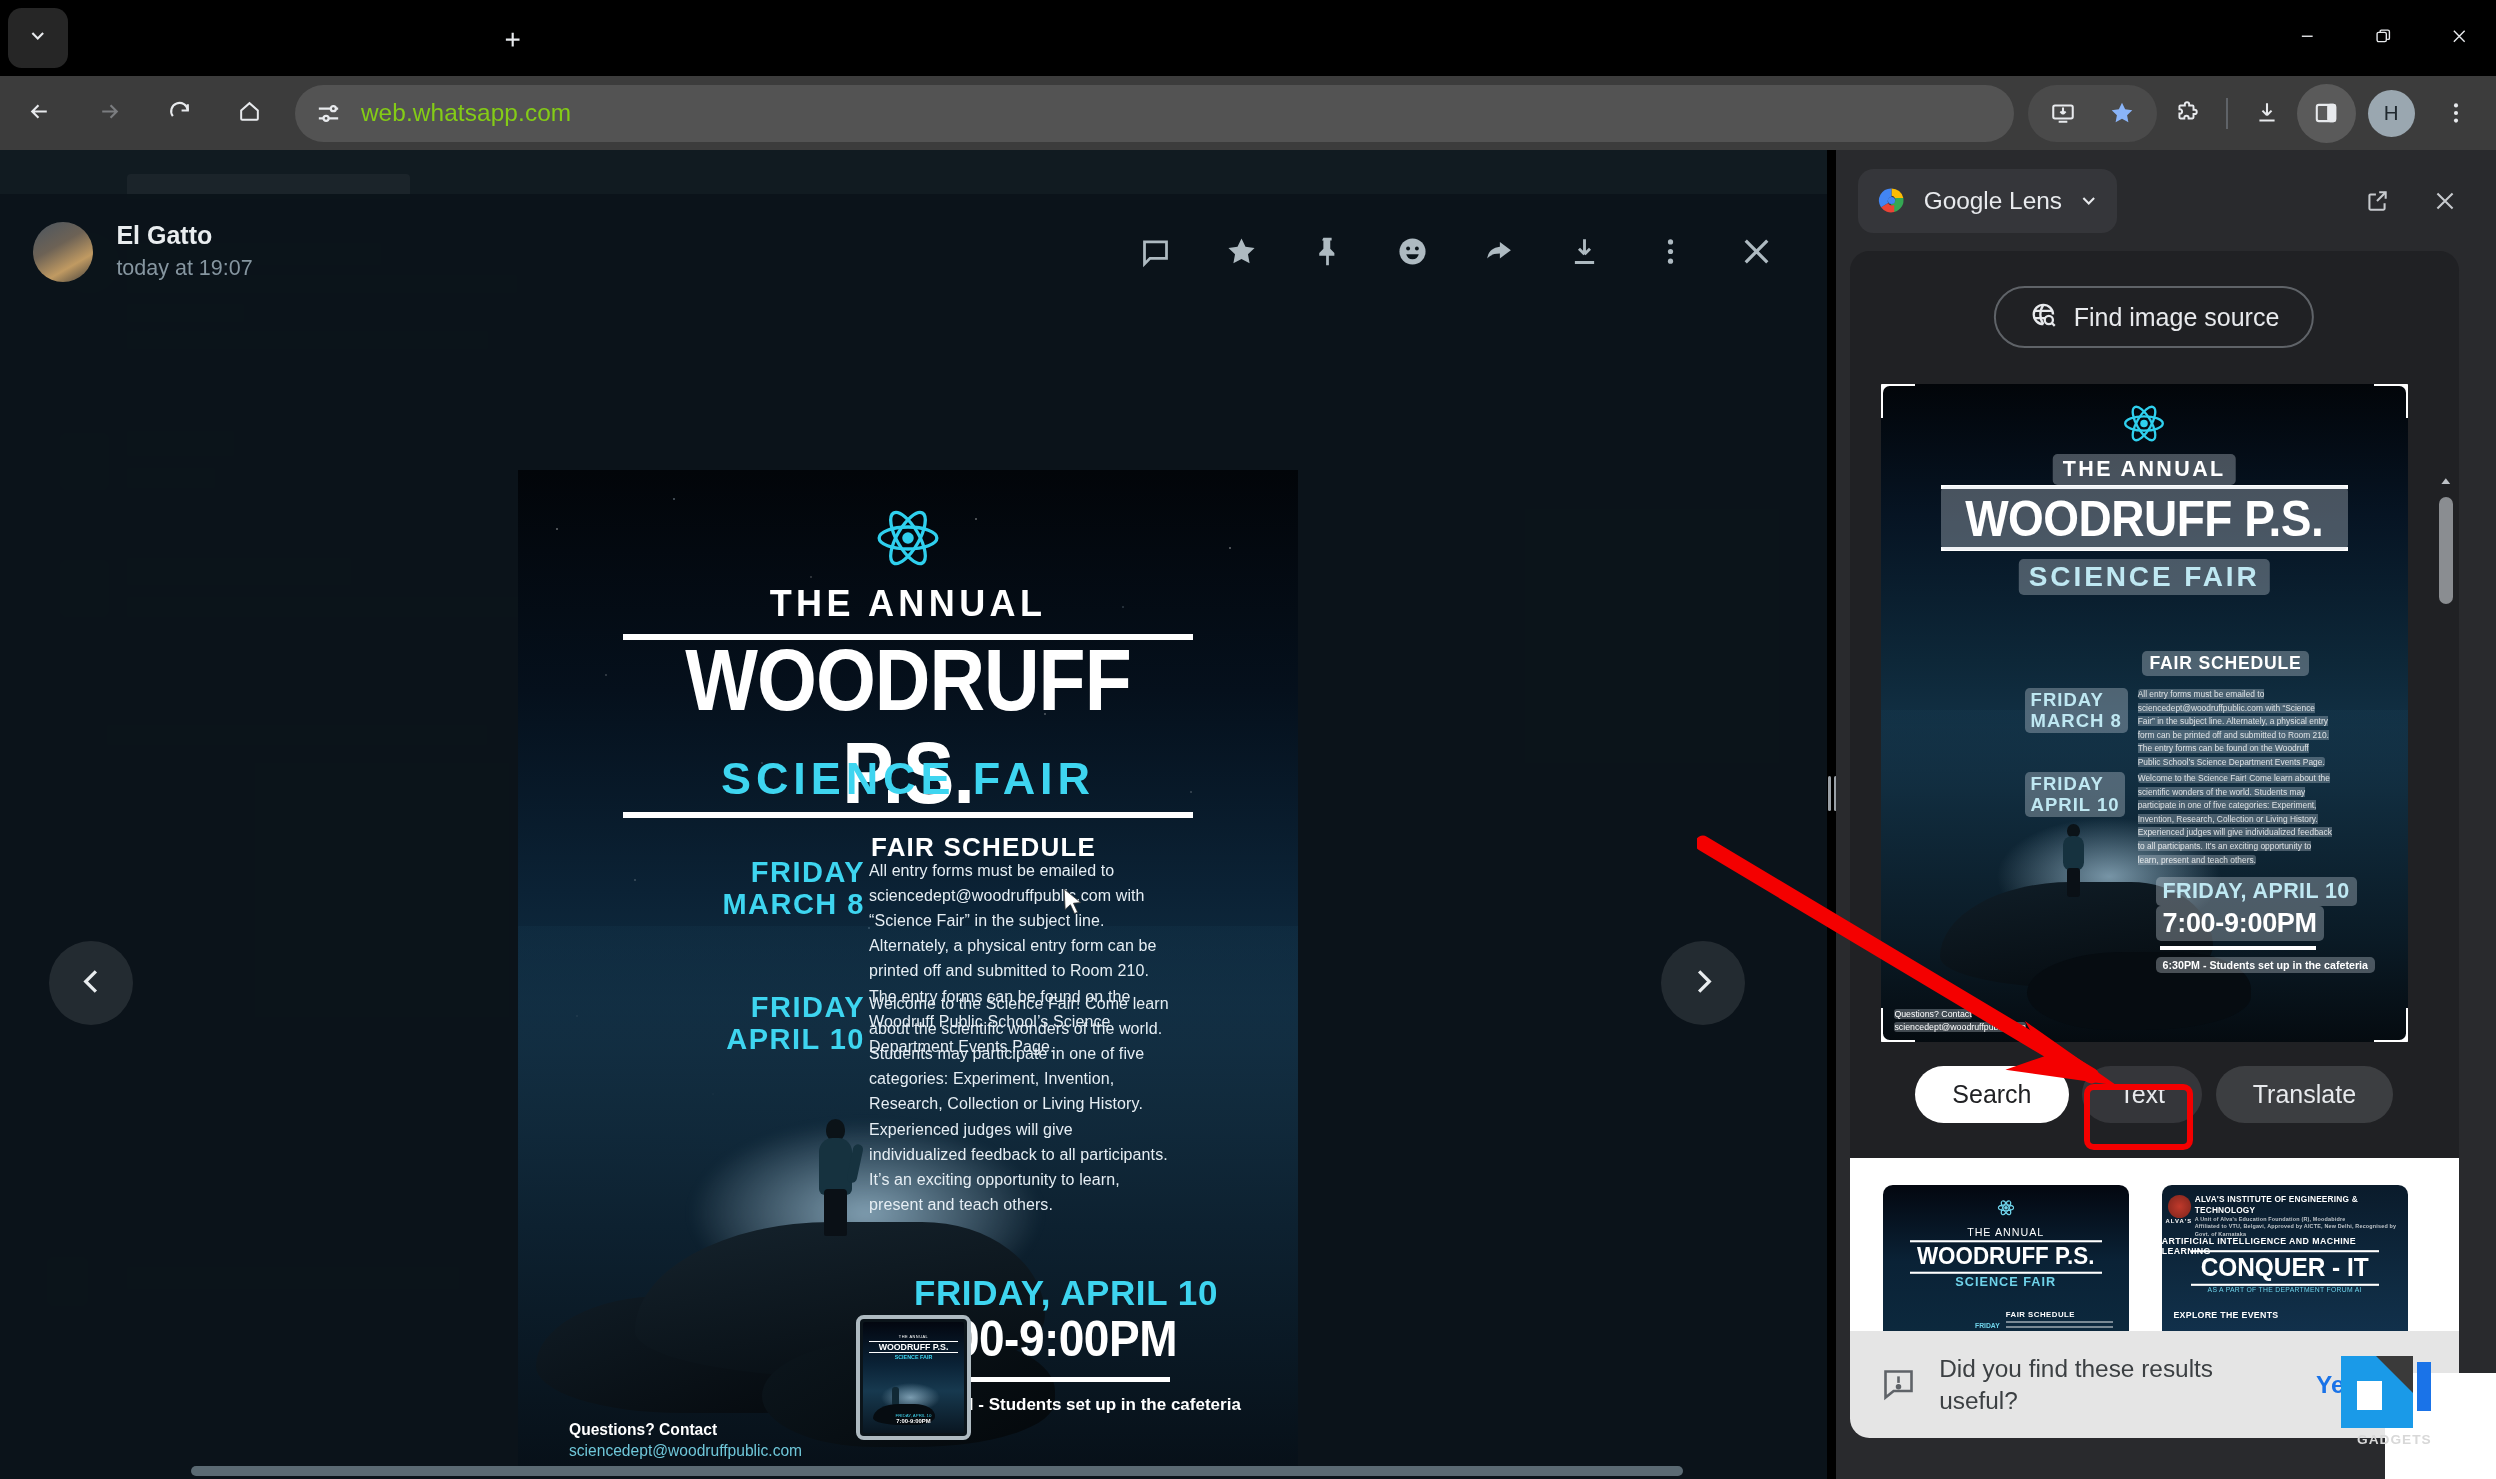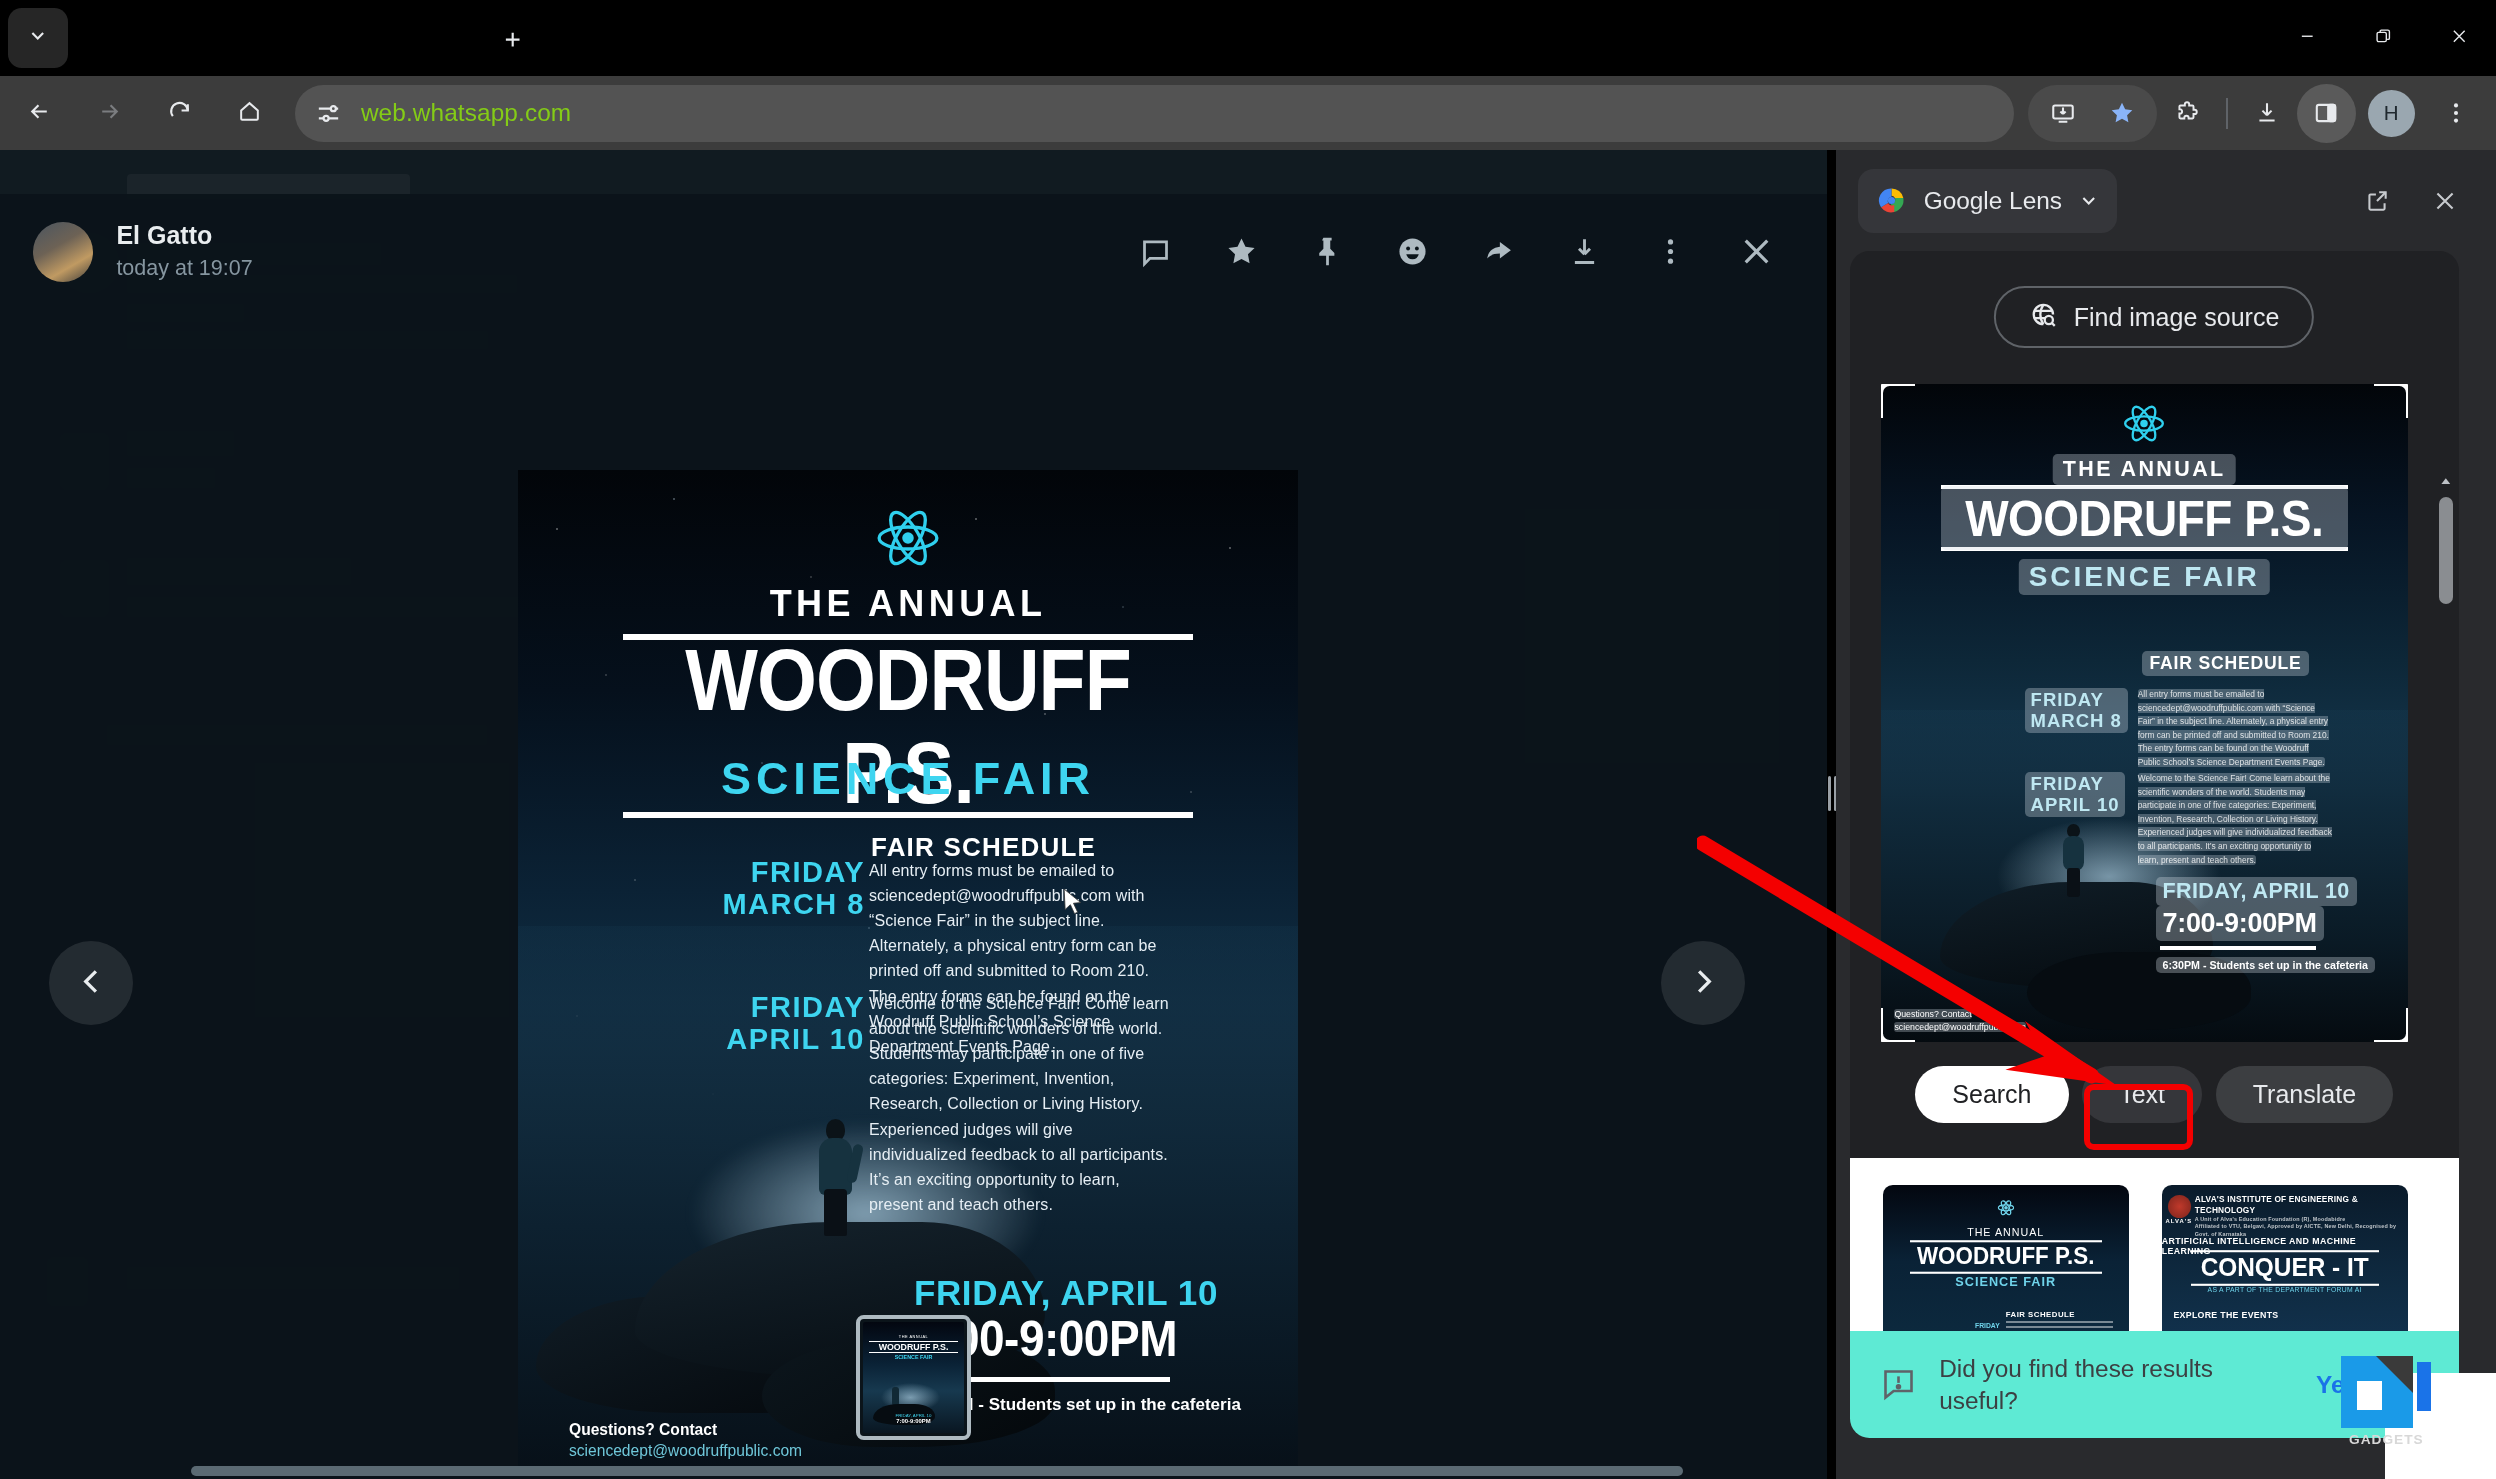--- a/index.html
+++ b/index.html
@@ -393,21 +393,21 @@
   .rc-logo{position:absolute;left:5.9px;top:9.8px;width:23.4px;height:23.4px;border-radius:50%;background:radial-gradient(circle,#c0392b,#7b241c);}
   .rc-logo-txt{position:absolute;left:3.9px;top:33px;color:#fff;font-size:5.9px;font-weight:bold;letter-spacing:1px;}
   .rc-ai{position:absolute;left:0;right:0;top:51px;color:#fff;font-size:8.8px;font-weight:bold;letter-spacing:0.4px;}
   .rc-conq{position:absolute;left:29px;right:29px;top:66px;text-align:center;color:#fff;font-size:24.4px;font-weight:bold;border-top:2px solid #fff;border-bottom:2px solid #fff;padding:1px 0;transform:scaleY(1.05);}
   .rc-part{position:absolute;left:0;right:0;top:101px;text-align:center;color:#6fd3ea;font-size:6.8px;letter-spacing:0.3px;}
   .rc-exp{position:absolute;left:11.7px;top:125px;color:#fff;font-size:8.8px;font-weight:bold;letter-spacing:0.3px;}
   .rc-pres{position:absolute;left:11.7px;top:148px;color:#6fd3ea;font-size:8.8px;font-weight:bold;letter-spacing:0.3px;}
 
   .feedback{
     position:absolute;left:13.7px;bottom:41px;width:609px;height:107px;
-    background:#5eead4;border-radius:0 0 19.5px 19.5px;
+    background:#e5e5e5;border-radius:0 0 19.5px 19.5px;
     display:flex;align-items:center;padding:0 29px;gap:21.5px;
   }
   .fb-icon{width:39px;height:39px;color:#5f6368;flex:0 0 auto;}
   .fb-icon svg{width:39px;height:39px;}
   .fb-text{color:#3c4043;font-size:24.4px;line-height:1.3;max-width:293px;}
   .fb-actions{margin-left:auto;display:flex;gap:39px;}
   .fb-btn{color:#1a73e8;font-size:24.4px;font-weight:bold;}
 
   .sp-scrollbar{
     position:absolute;right:5.9px;top:246px;width:13.7px;height:107px;
@@ -418,21 +418,21 @@
   }
 
   
   .watermark{
     position:absolute;left:2341px;top:1356px;width:88px;height:88px;
   }
   .wm-sq{position:absolute;left:0;top:0;width:72px;height:72px;background:#1a9ae8;}
   .wm-cut{position:absolute;left:35px;top:0;width:37px;height:37px;background:#3a3a3a;clip-path:polygon(100% 0,100% 100%,0 0);}
   .wm-in{position:absolute;left:15.6px;top:25px;width:25px;height:29px;background:#fff;}
   .wm-bar{position:absolute;left:76px;top:5.9px;width:13.7px;height:49px;background:#1a73e8;}
-  .wm-txt{position:absolute;left:8px;top:76px;color:#d8d8d8;font-size:13.7px;font-weight:bold;letter-spacing:1px;}
+  .wm-txt{position:absolute;left:16px;top:76px;color:#d8d8d8;font-size:13.7px;font-weight:bold;letter-spacing:1px;}
   .wm-white{position:absolute;left:2385px;top:1373px;width:111px;height:106px;background:#fff;}
 
   
   .ann-box{
     position:absolute; left:2084px; top:1084px; width:109px; height:66px;
     border:6.8px solid #f40000; border-radius:9.8px;
   }
   .ann-arrow{ position:absolute; left:1697px; top:814px; width:488px; height:293px; }
   .cursor{
     position:absolute; left:1061px; top:887px; width:25px;height:33px;color:#fff;

